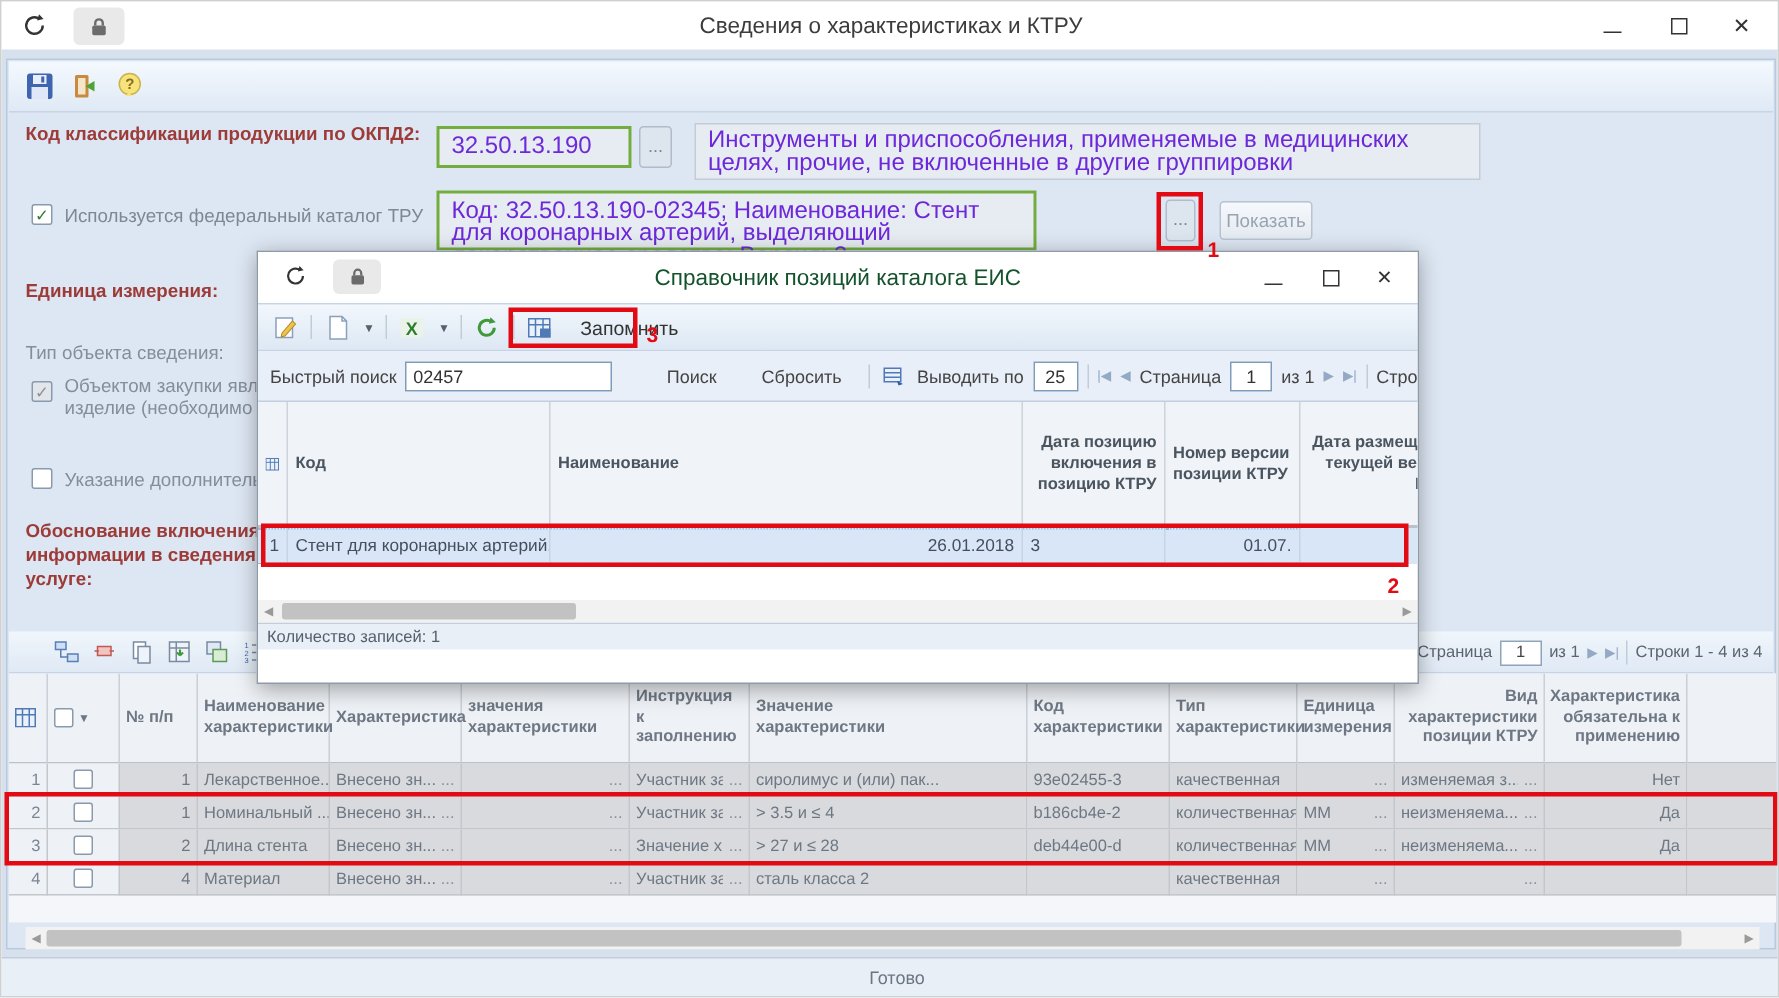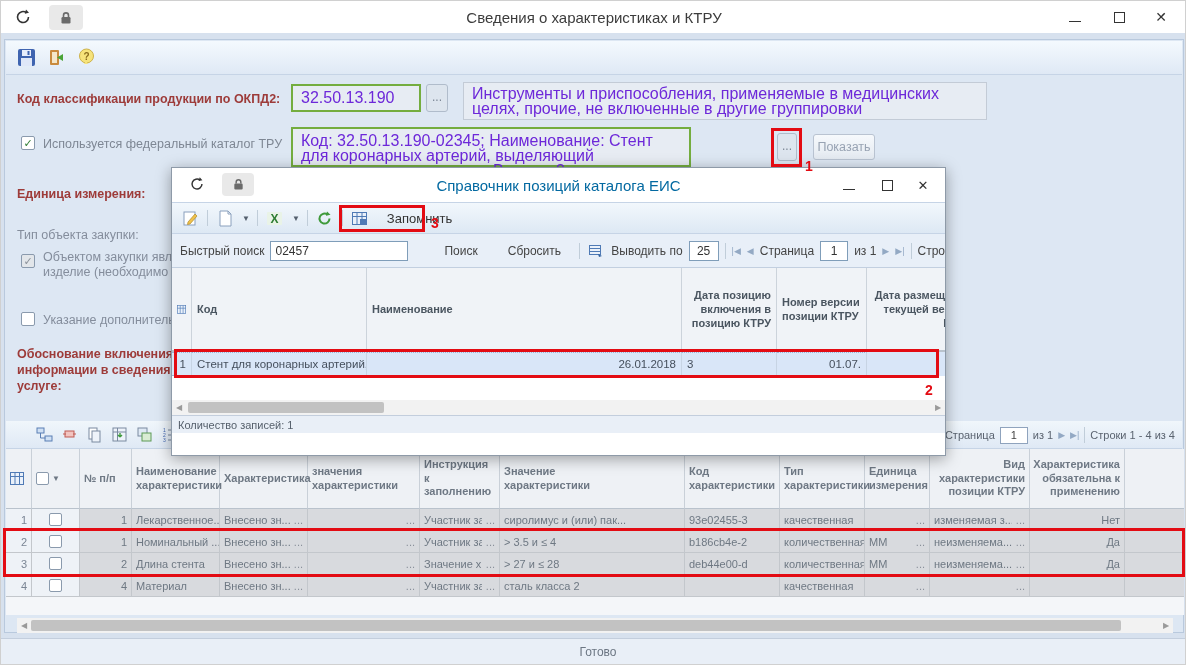--- a/index.html
+++ b/index.html
@@ -55,21 +55,21 @@
 
   .hscroll { position:absolute; height:15px; background:#f2f2f2; display:flex; align-items:center; }
   .hs-arrow { width:14px; height:15px; display:flex; align-items:center; justify-content:center; font-size:8px; color:#9a9a9a; }
   .hs-thumb { height:11px; background:#c2c2c2; border-radius:2px; }
 
   .statusbar { position:absolute; left:0; top:605px; width:1186px; height:26px; background:#e9eff7; border-top:1px solid #c3cedd; font-size:12px; color:#6c7683; display:flex; align-items:center; padding-left:8px;justify-content:center; }
 
   
   .modal { position:absolute; left:170px; top:166px; width:775px; height:289px; background:#fff; border:1px solid #8e9aa8; box-shadow:0 3px 14px rgba(0,0,0,.35); z-index:10; }
   .m-titlebar { position:relative; height:34px; background:#fff; }
-  .m-titlebar .title { position:absolute; left:0; right:0; top:9px; text-align:center; font-size:15px; color:#0369a1; }
+  .m-titlebar .title { position:absolute; left:0; right:0; top:9px; text-align:center; font-size:15px; color:#14532d; }
   .m-refresh { position:absolute; left:16px; top:7px; width:18px; height:18px; }
   .m-lock { position:absolute; left:50px; top:5px; width:32px; height:23px; background:#e9e9e9; border-radius:4px; display:flex; align-items:center; justify-content:center; }
   .m-ctl { position:absolute; top:0; height:34px; width:36px; display:flex; align-items:center; justify-content:center; font-size:13px; color:#333; }
   .m-min { right:78px; } .m-max { right:40px; } .m-close { right:4px; }
   .m-toolbar { height:32px; background:linear-gradient(#f2f7fc,#dde8f4); border-top:1px solid #c6d4e6; border-bottom:1px solid #c6d4e6; display:flex; align-items:center; padding-left:8px; gap:7px; position:relative; }
   .m-save-label { font-size:13px; color:#333; padding:4px 10px; cursor:pointer; }
   .m-search { height:34px; background:#e8eff8; border-bottom:1px solid #c2cfe0; display:flex; align-items:center; padding-left:8px; gap:6px; font-size:12px; color:#444; overflow:hidden; white-space:nowrap; }
   .m-search input { border:1px solid #7f9db9; height:20px; font-size:12px; padding:0 4px; color:#333; }
   .qs-input { width:138px; }
   .m-btn-flat { font-size:12px; color:#444; padding:3px 12px; cursor:pointer; }
@@ -137,35 +137,35 @@
         </span>
         <span class="icon16">
           <svg width="19" height="19" viewBox="0 0 19 19">
               <circle cx="9.5" cy="8" r="7" fill="#f6e37b" stroke="#cdb24a"></circle>
               <path d="M7 16l2-3 2 3z" fill="#f6e37b"></path>
               <text x="9.5" y="11.5" font-size="10" font-weight="bold" text-anchor="middle" fill="#8a6d1d">?</text>
             </svg>
         </span>
       </div>
 
-      <div style="position:absolute; left:12px; top:52px;" class="lbl-maroon">Код классификации продукции по ОКПД2:</div>
+      <div style="position:absolute; left:12px; top:42px;" class="lbl-maroon">Код классификации продукции по ОКПД2:</div>
       <div class="field green-b" style="position:absolute; left:286px; top:44px; width:130px; height:28px; line-height:24px; padding-left:8px;">32.50.13.190</div>
       <div class="dots-btn" style="position:absolute; left:421px; top:44px; width:22px; height:28px;">...</div>
       <div class="field" style="position:absolute; left:458px; top:42px; width:524px; height:38px; padding:3px 8px; line-height:15px;">Инструменты и приспособления, применяемые в медицинских целях, прочие, не включенные в другие группировки</div>
 
       <span class="cb checked" style="position:absolute; left:16px; top:96px;"></span>
       <div class="lbl-gray" style="position:absolute; left:38px; top:97px; color:#7e8794;">Используется федеральный каталог ТРУ</div>
       <div class="field green-b" style="position:absolute; left:286px; top:87px; width:400px; height:40px; padding:4px 8px; line-height:15px;">Код: 32.50.13.190-02345; Наименование: Стент для коронарных артерий, выделяющий лекарственное средство; Версия: 3</div>
       <div class="dots-btn" style="position:absolute; left:772px; top:93px; width:20px; height:28px;">...</div>
       <div class="btn" style="position:absolute; left:808px; top:94px; width:62px; height:26px; line-height:24px;">Показать</div>
       <div class="redbox" style="left:766px; top:88px; width:31px; height:39px;"></div>
       <div class="rednum" style="left:800px; top:118px;">1</div>
 
       <div class="lbl-maroon" style="position:absolute; left:12px; top:147px;">Единица измерения:</div>
-      <div class="lbl-gray" style="position:absolute; left:12px; top:188px;">Тип объекта закупки:</div>
+      <div class="lbl-gray" style="position:absolute; left:12px; top:188px;">Тип объекта сведения:</div>
 
       <span class="cb checked disabled" style="position:absolute; left:16px; top:214px;"></span>
       <div class="lbl-gray" style="position:absolute; left:38px; top:210px; line-height:15px;">Объектом закупки явля
 изделие (необходимо у</div>
 
       <span class="cb" style="position:absolute; left:16px; top:272px;"></span>
       <div class="lbl-gray" style="position:absolute; left:38px; top:273px;">Указание дополнительн</div>
 
       <div class="lbl-maroon" style="position:absolute; left:12px; top:306px; line-height:16px;">Обоснование включения
 информации в сведения

